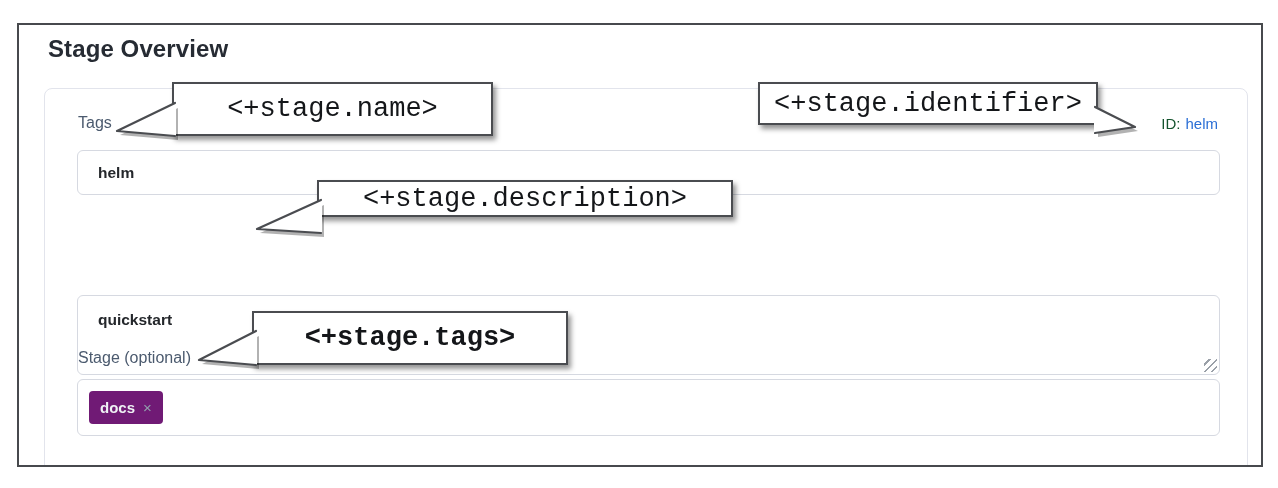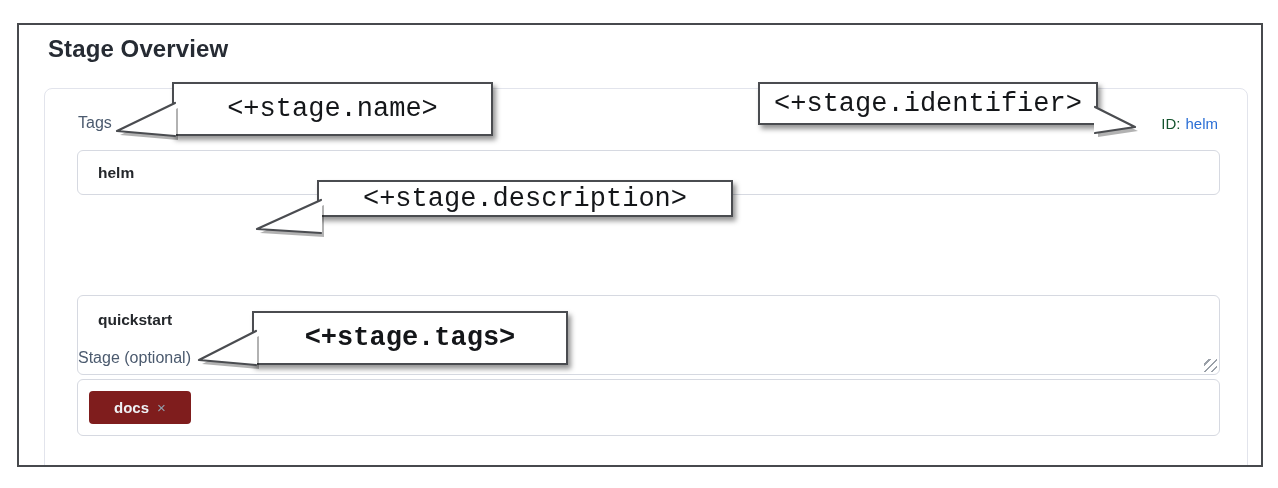--- a/index.html
+++ b/index.html
@@ -38,22 +38,22 @@
                background:#fff; resize:none; outline:none; overflow:hidden;
                font-family:"Liberation Sans","DejaVu Sans",sans-serif;
                font-size:15.5px; font-weight:600; color:#24272b; padding:15px 20px; }
   .resize-handle { position:absolute; right:3px; bottom:3px; width:13px; height:13px;
                    background:repeating-linear-gradient(135deg, transparent 0 3.5px,
                      #9aa0a8 3.5px 5px); cursor:nwse-resize; }
 
   .tags-input { position:absolute; left:32px; top:290px; width:1143px; height:57px;
                 border:1px solid #d6d9e1; border-radius:6px; background:#fff;
                 display:flex; align-items:center; padding:0 11px; cursor:text; }
-  .tag-chip { display:inline-flex; align-items:center; height:33px; padding:0 25px;
-              background:#7f1d1d; border-radius:4px; }
+  .tag-chip { display:inline-flex; align-items:center; height:33px; padding:0 11px;
+              background:#701a75; border-radius:4px; }
   .tag-chip .tag-text { color:#eef1f4; font-size:15px; font-weight:600; }
   .tag-chip .tag-remove { color:#91a0ad; font-size:15px; margin-left:8px; cursor:pointer; }
 
   
   .callout { position:absolute; z-index:20; background:#fff; border:2px solid #4a4c50;
              box-shadow:3px 4px 5px rgba(0,0,0,.42);
              display:flex; align-items:center; justify-content:center;
              font-family:"Liberation Mono","DejaVu Sans Mono",monospace;
              font-size:27px; color:#141619; white-space:nowrap; }
   .co-name { left:172px; top:82px;  width:321px; height:54px; }

